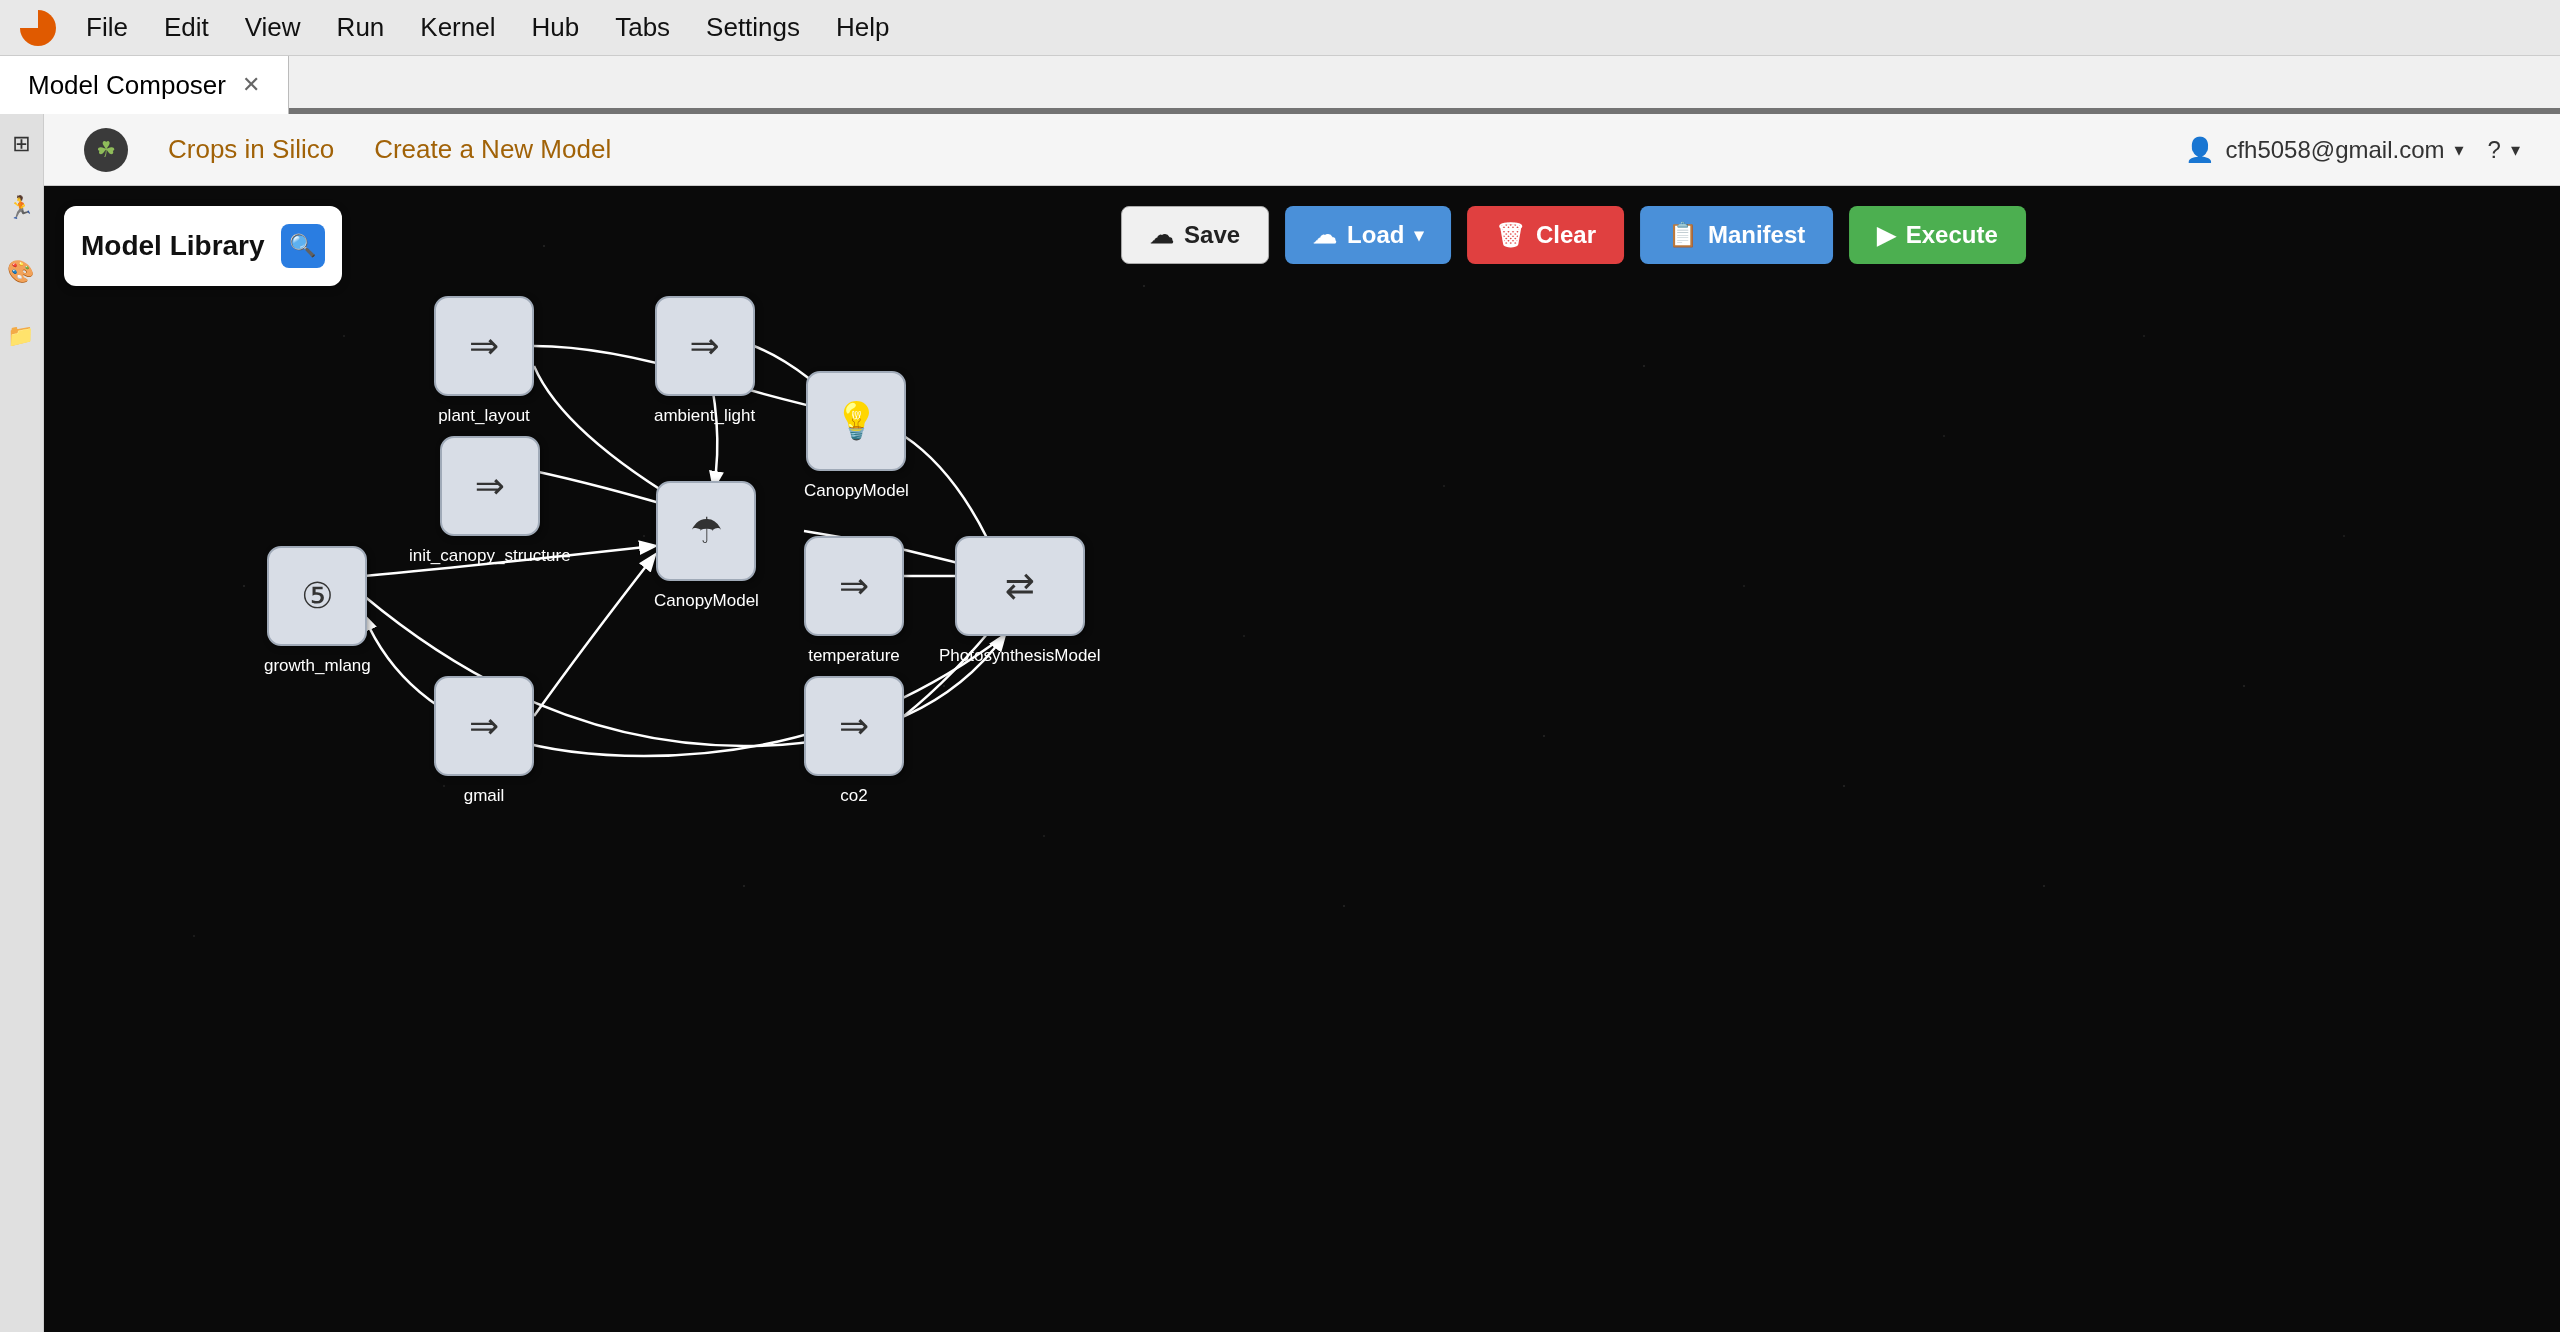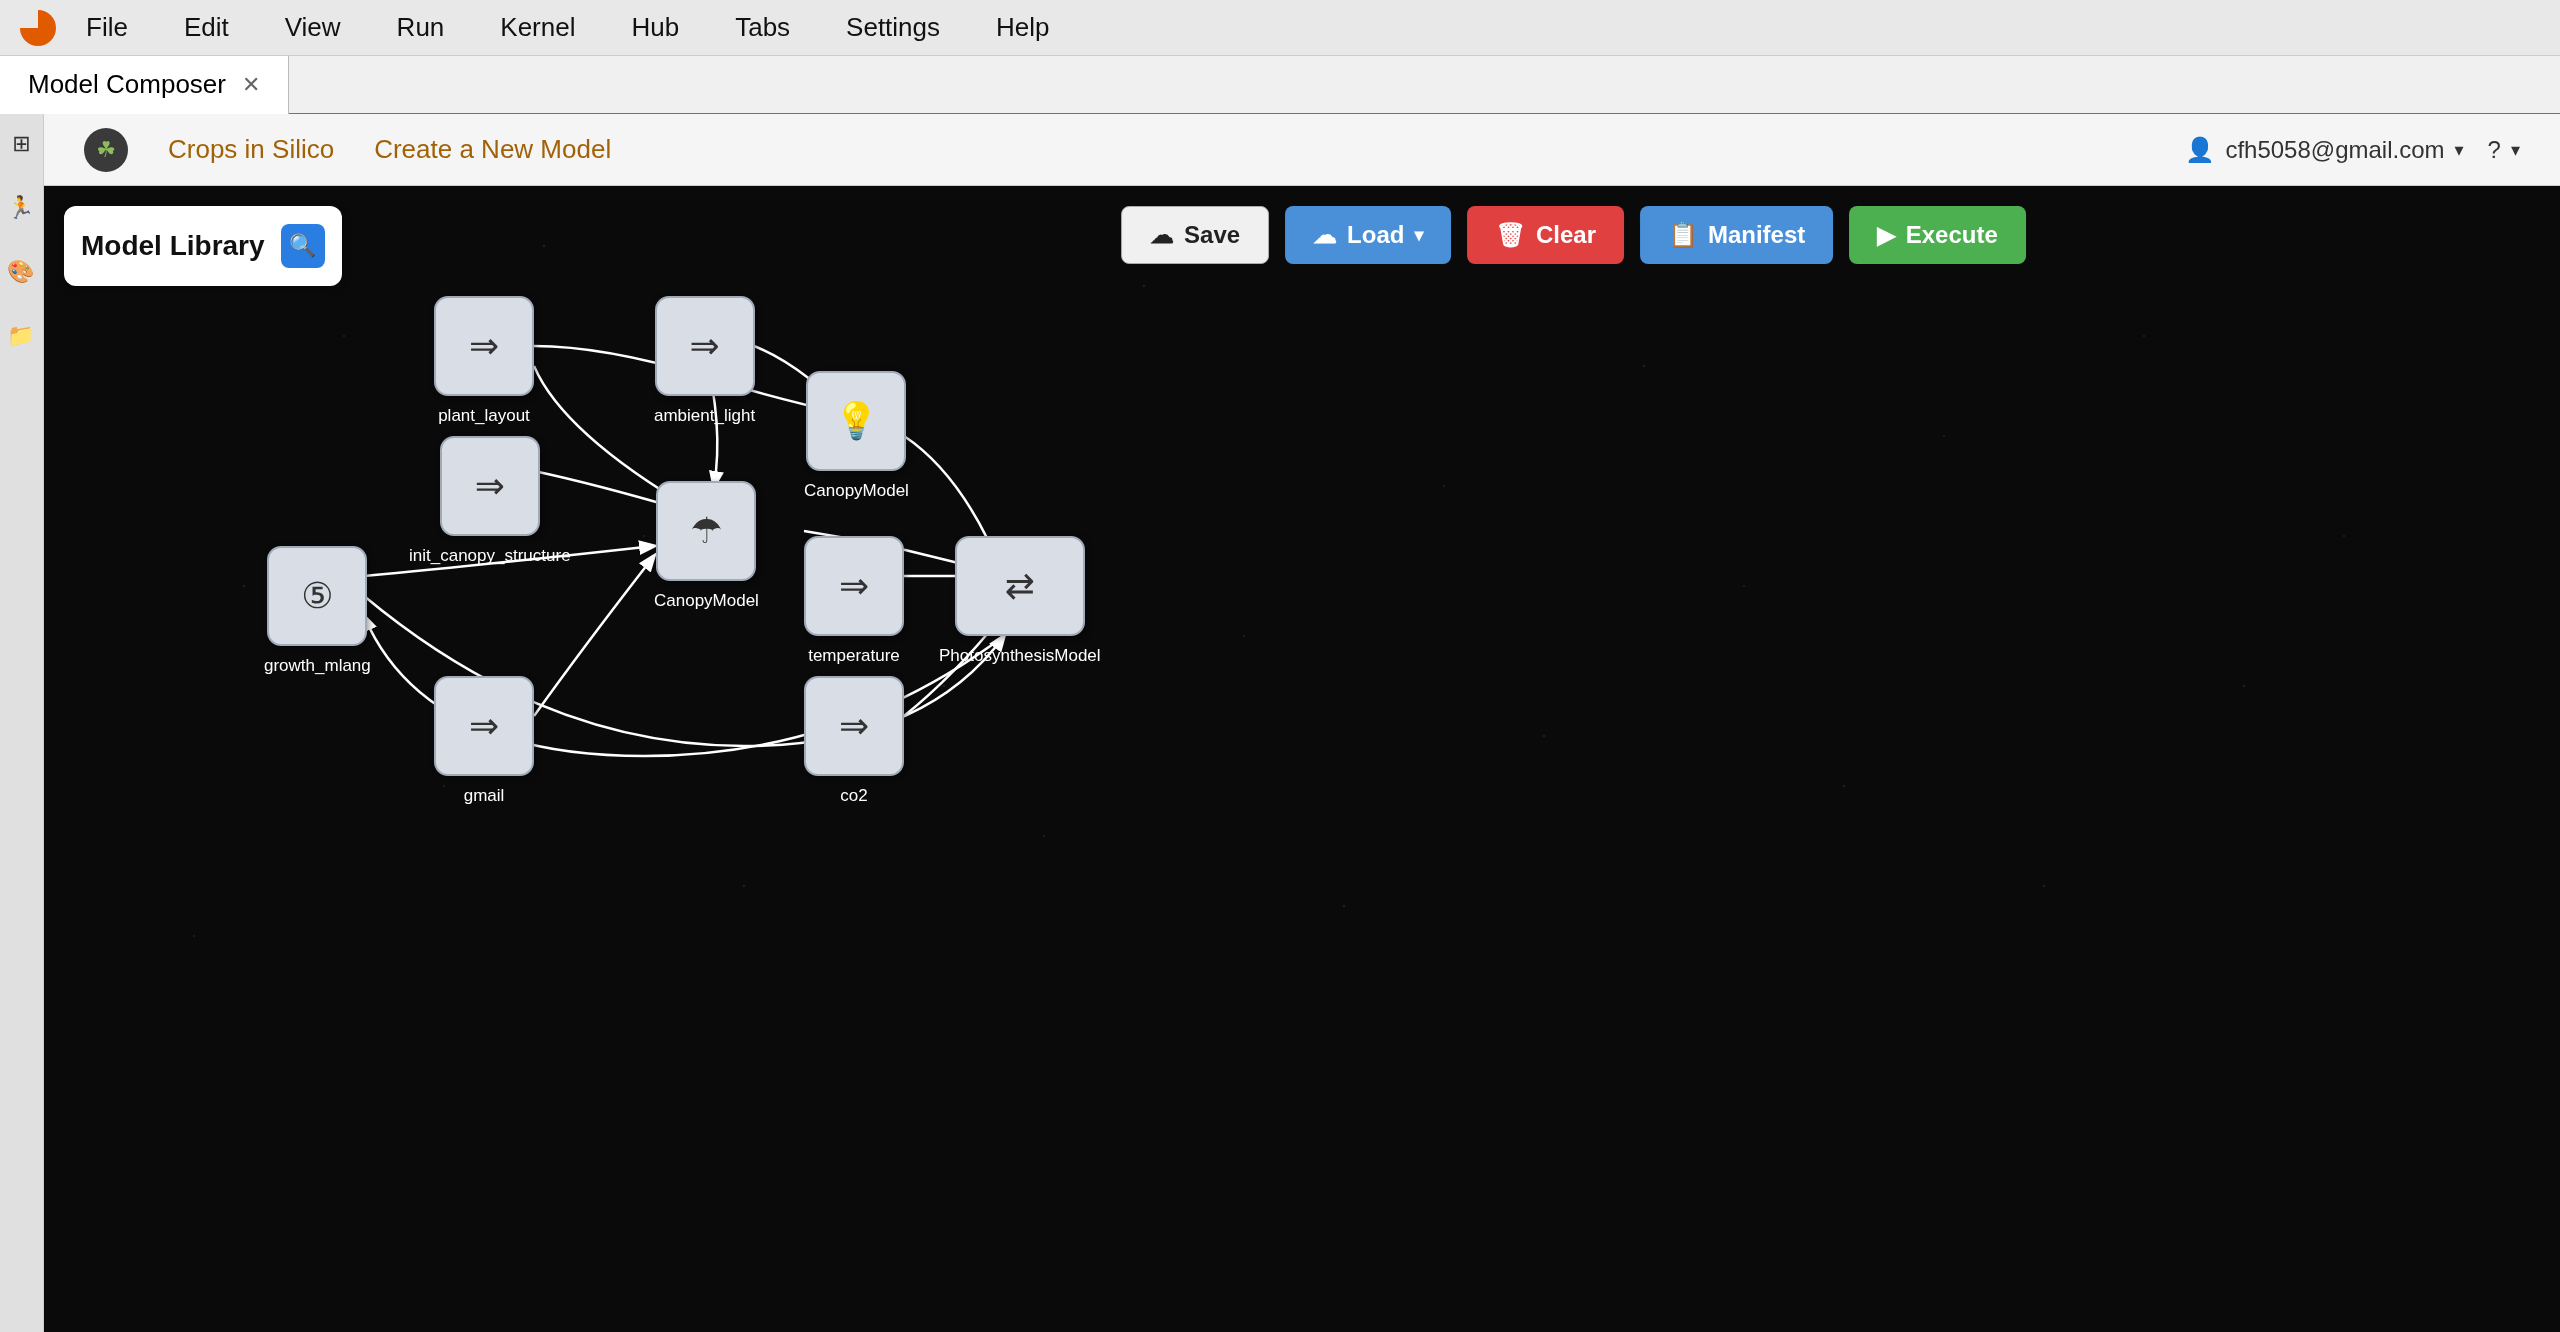--- a/index.html
+++ b/index.html
@@ -16,35 +16,35 @@
     }
     #app-icon {
       width: 36px; height: 36px;
       border-radius: 50%;
       background: conic-gradient(#e05a00 0deg 270deg, transparent 270deg);
       margin-right: 30px;
       flex-shrink: 0;
     }
     #menu-bar {
       display: flex;
-      gap: 56px;
+      gap: 36px;
       font-size: 26px;
     }
     #menu-bar span {
       cursor: pointer;
       color: #111;
     }
 
     
     #tabbar {
       height: 58px;
       background: #f0f0f0;
       display: flex;
-      align-items: center;
-      border-bottom: 1px solid #737373;
+      align-items: flex-start;
+      border-bottom: 6px solid #737373;
     }
     .tab {
       display: flex;
       align-items: center;
       height: 58px;
       padding: 0 28px;
       background: #fff;
       border-right: 1px solid #bbb;
       font-size: 26px;
       gap: 16px;

